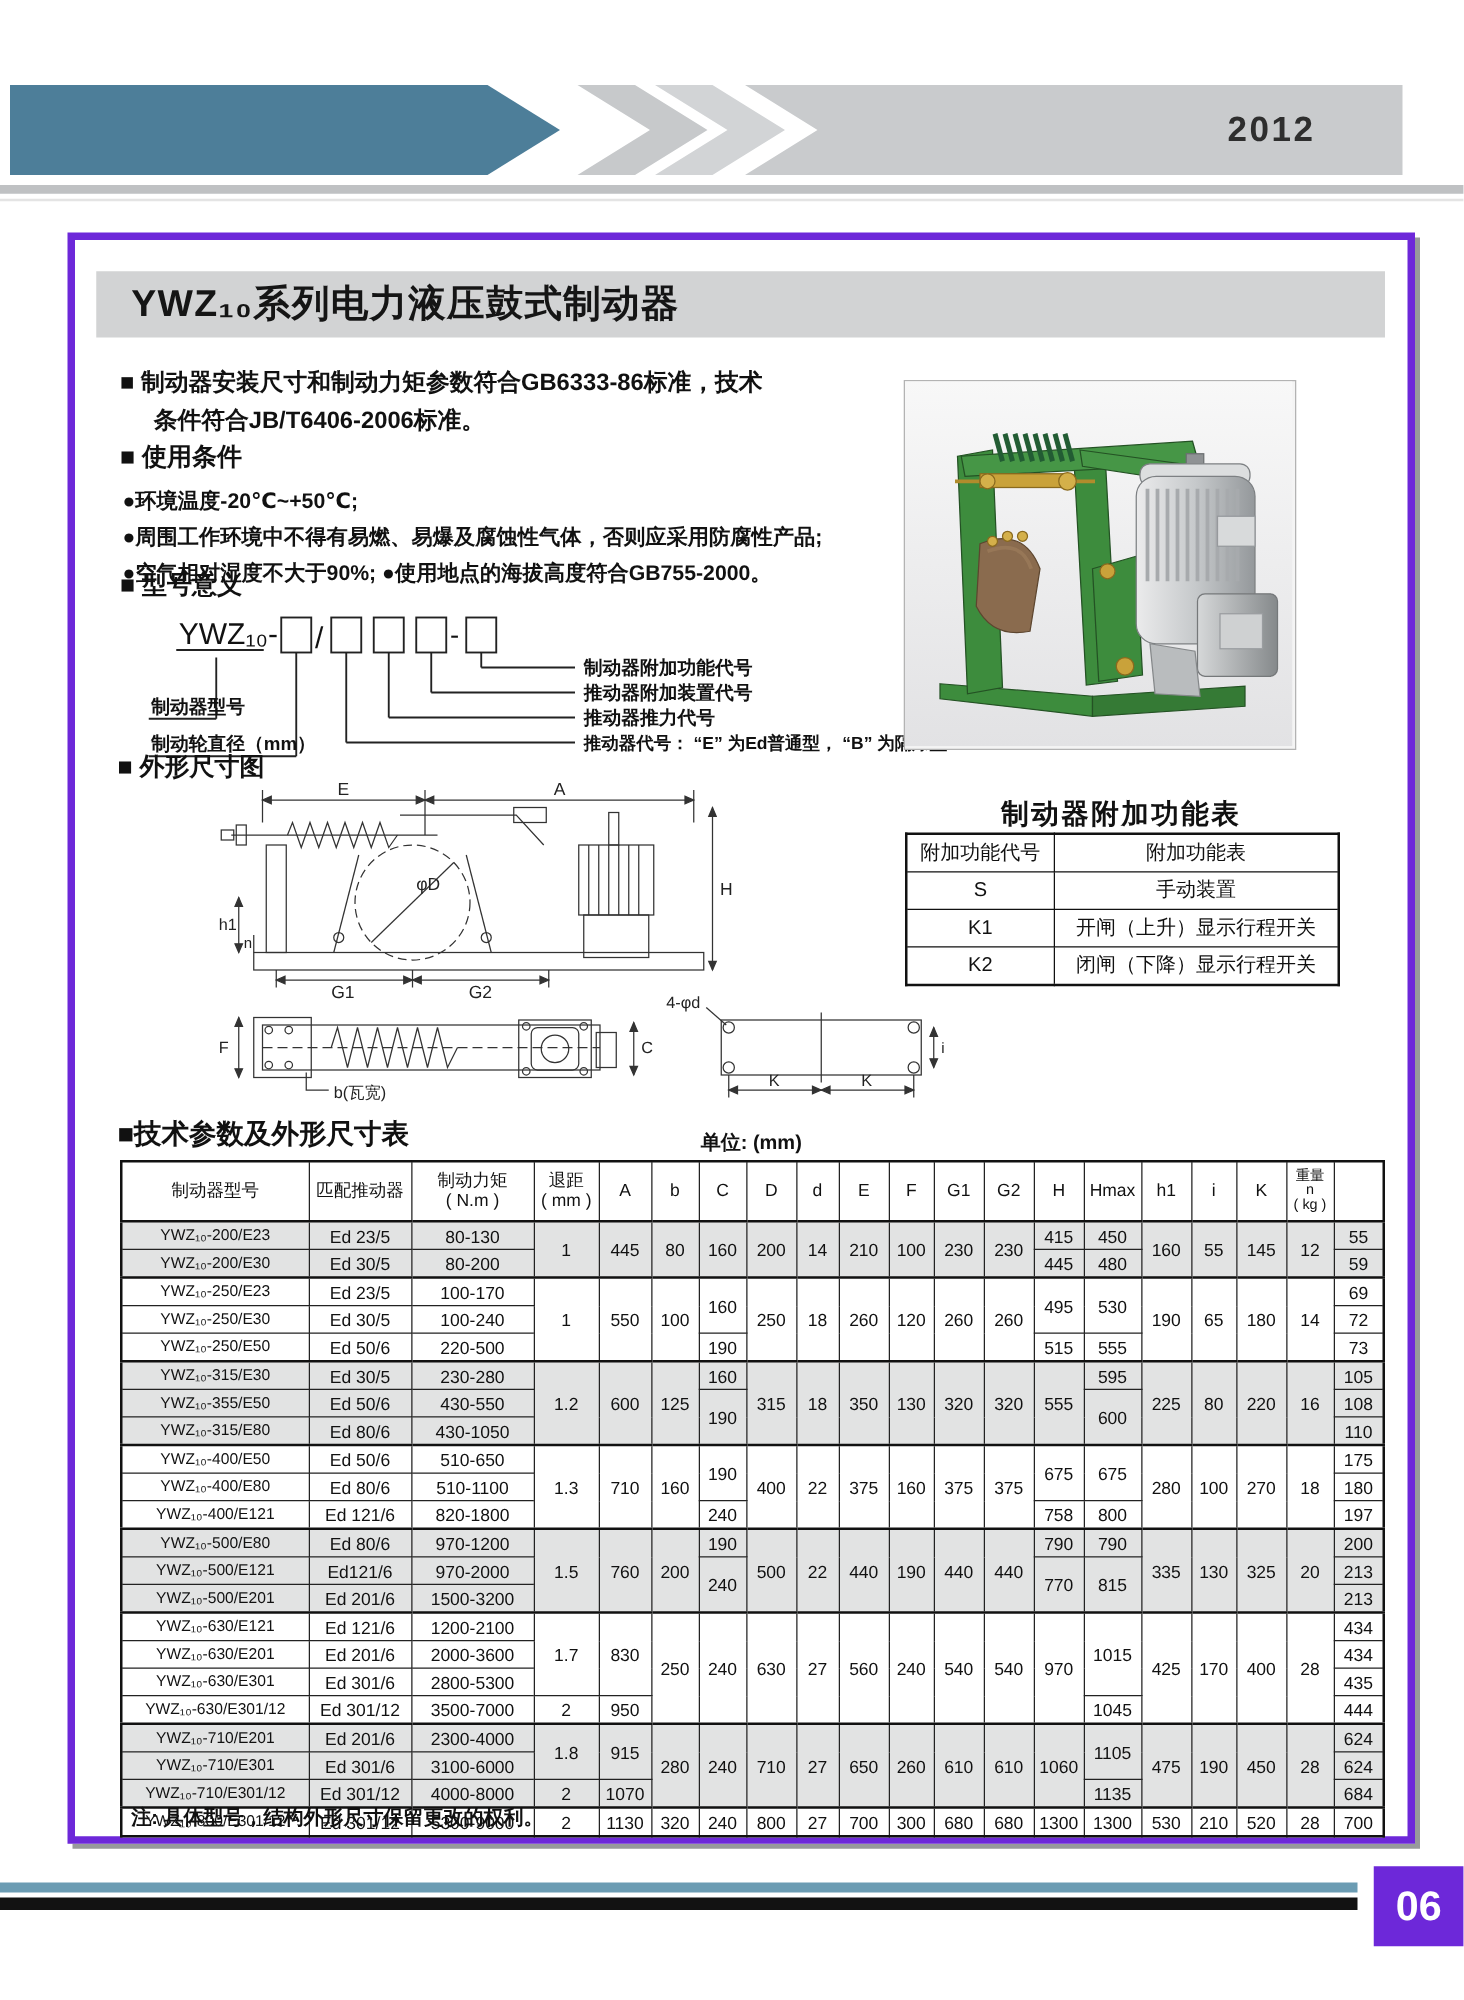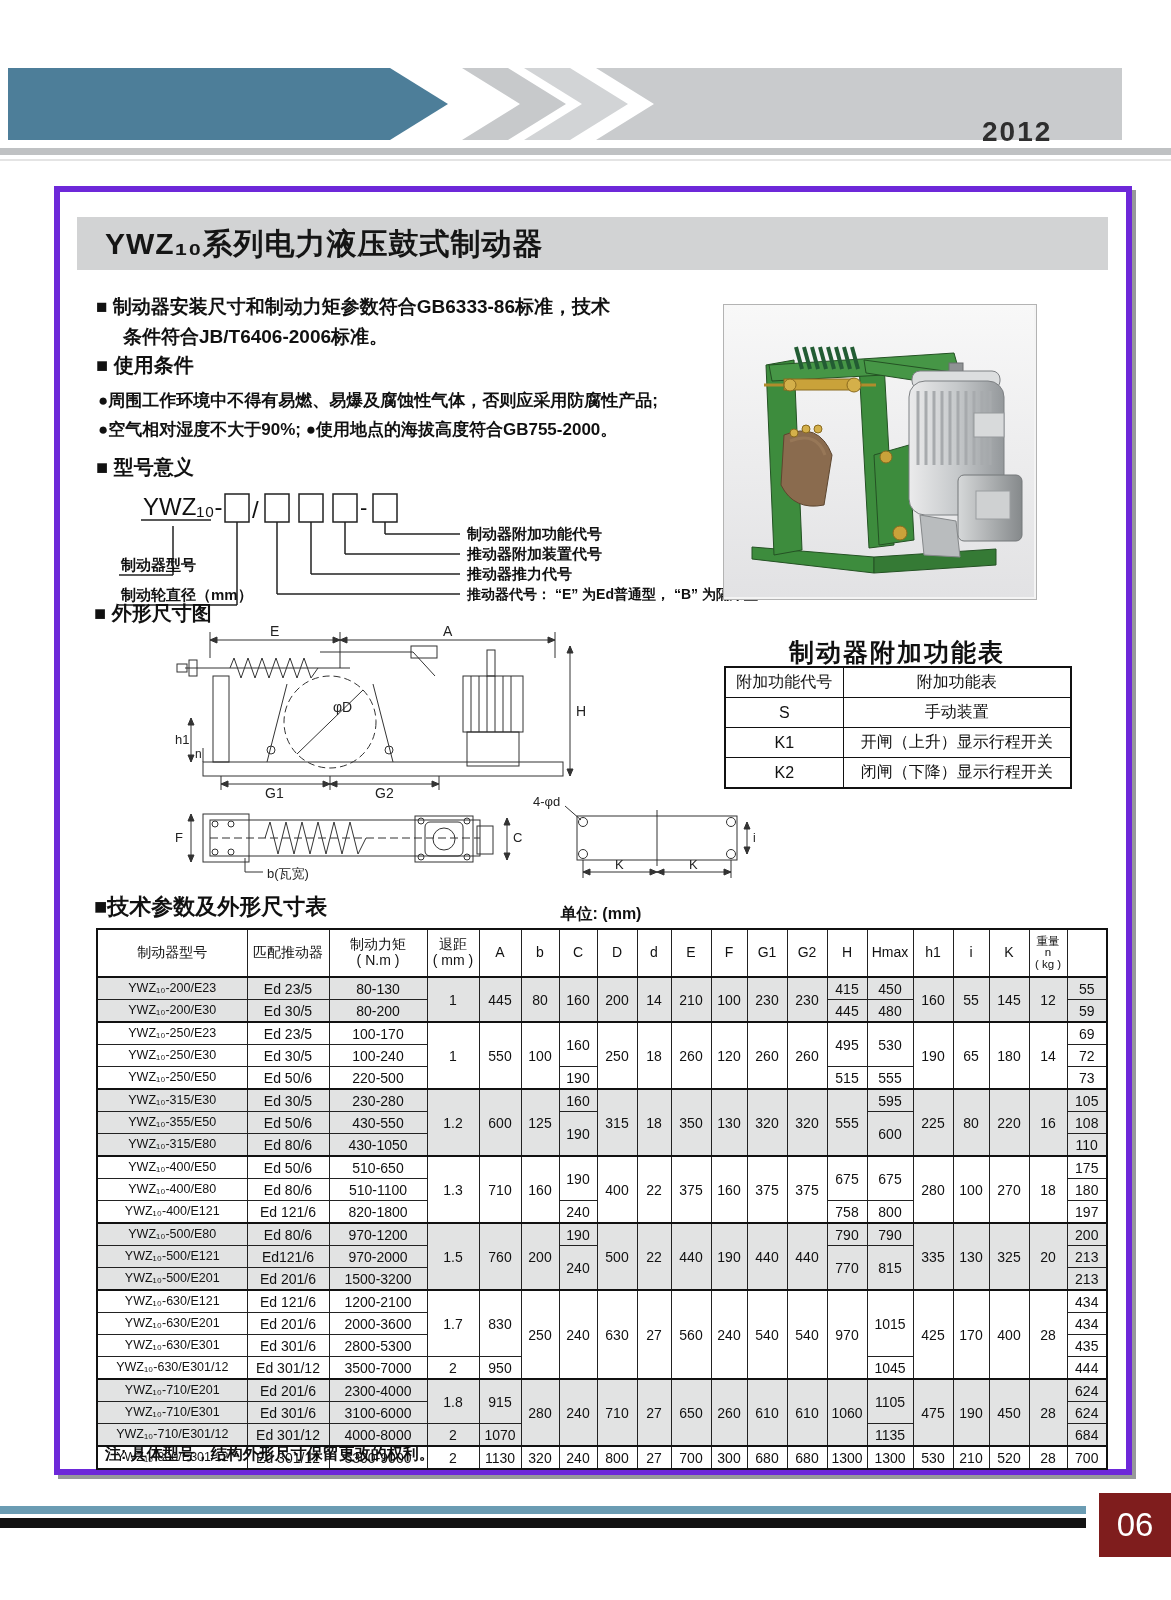--- a/index.html
+++ b/index.html
@@ -2,37 +2,37 @@
 <html><head>
 <meta charset="utf-8">
 <style>
   html,body{margin:0;padding:0;background:#fff;}
   .page{position:relative;width:1171px;height:1600px;background:#ffffff;overflow:hidden;
         font-family:"Liberation Sans","DejaVu Sans",sans-serif;color:#111;}
   .abs{position:absolute;}
 
   
   .hdr-banner-text{position:absolute;left:44px;top:82px;font-size:37px;font-weight:bold;color:#fff;letter-spacing:4px;}
-  .hdr-year{position:absolute;left:982px;top:88px;font-size:28px;color:#2e2e2e;letter-spacing:2px;font-weight:bold;margin-top:28px;}
+  .hdr-year{position:absolute;left:982px;top:88px;font-size:28px;color:#2e2e2e;letter-spacing:2px;font-weight:bold;}
   .divider1{position:absolute;left:0;top:148px;width:1171px;height:7px;background:#bfc1c3;}
   .divider2{position:absolute;left:0;top:159px;width:1171px;height:2px;background:#e4e4e4;}
 
   
   .content{position:absolute;left:54px;top:186px;width:1066px;height:1277px;background:#fff;
            border:6px solid #6d28d9;box-shadow:4px 4px 0 #97999b;}
   .titlebar{position:absolute;left:17px;top:25px;width:1031px;height:53px;background:#d2d3d4;}
   .titlebar .t{padding-left:28px;font-size:30px;font-weight:bold;line-height:53px;color:#151515;letter-spacing:1px;}
 
   .intro{position:absolute;left:36px;top:100px;width:630px;font-size:19px;font-weight:bold;line-height:30px;}
   .intro .l2{padding-left:27px;}
   .sec-head{position:absolute;font-size:20px;font-weight:bold;color:#111;}
   .bullets{position:absolute;left:38px;top:194px;width:640px;font-size:17px;font-weight:bold;line-height:29px;}
 
   
-  .func-title{position:absolute;left:664px;top:444px;width:346px;text-align:center;font-size:25px;font-weight:bold;letter-spacing:2px;}
+  .func-title{position:absolute;left:664px;top:444px;width:346px;text-align:center;font-size:22px;font-weight:bold;letter-spacing:2px;}
   .func table{border-collapse:collapse;border:2px solid #111;background:#fff;}
   .func th,.func td{border:1px solid #111;height:29px;font-size:16px;font-weight:normal;text-align:center;padding:0 6px;}
 
   
   .unit{position:absolute;left:36px;top:712px;width:1010px;text-align:center;font-size:16px;font-weight:bold;}
   .spec{position:absolute;left:36px;top:736px;}
   .spec table{border-collapse:collapse;border:2px solid #111;table-layout:fixed;width:1010px;background:#fff;}
   .spec th{border:1px solid #222;border-bottom:2px solid #111;font-weight:normal;font-size:14px;
            white-space:pre-line;height:46px;line-height:1.12;padding:0;text-align:center;}
   .spec th:nth-child(19){font-size:11.5px;line-height:1;}
@@ -42,22 +42,22 @@
   .spec td.wcell{background:#fff;}
   .spec tr.gstart td{border-top:2px solid #111;}
   .note{position:absolute;left:45px;top:1252px;font-size:16px;font-weight:bold;}
 
   
   .photo{position:absolute;left:663px;top:112px;width:312px;height:294px;border:1px solid #b3b3b3;background:#f4f4f4;}
 
   
   .bar-teal{position:absolute;left:0;top:1506px;width:1086px;height:8px;background:#6b9cb3;}
   .bar-black{position:absolute;left:0;top:1518px;width:1086px;height:10px;background:#121212;}
-  .pagenum{position:absolute;left:1099px;top:1493px;width:72px;height:64px;background:#7f1d1d;
-           color:#fff;font-size:33px;font-weight:normal;text-align:center;line-height:64px;}
+  .pagenum{position:absolute;left:1099px;top:1493px;width:72px;height:64px;background:#6d28d9;
+           color:#fff;font-size:33px;font-weight:bold;text-align:center;line-height:64px;}
 
   svg text{font-family:"Liberation Sans","DejaVu Sans",sans-serif;}
 </style>
 </head>
 <body>
 
 <div class="page">
 
   <svg class="abs" style="left:0;top:62px" width="1171" height="80" viewBox="0 0 1171 80">
     <polygon points="8,6 390,6 448,42 390,78 8,78" fill="#4d7e99"></polygon>
@@ -75,20 +75,21 @@
       <div class="t">YWZ₁₀系列电力液压鼓式制动器</div>
     </div>
 
     <div class="intro">
       <div class="l1">■ 制动器安装尺寸和制动力矩参数符合GB6333-86标准，技术</div>
       <div class="l2">条件符合JB/T6406-2006标准。</div>
     </div>
 
     <div class="sec-head" style="left:36px;top:160px">■ 使用条件</div>
     <div class="bullets">
+      <div>●环境温度-20℃~+50℃;</div>
       <div>●周围工作环境中不得有易燃、易爆及腐蚀性气体，否则应采用防腐性产品;</div>
       <div>●空气相对湿度不大于90%;  ●使用地点的海拔高度符合GB755-2000。</div>
     </div>
 
     <div class="sec-head" style="left:36px;top:262px">■ 型号意义</div>
 
     <svg class="abs" style="left:55px;top:290px" width="660" height="128" viewBox="0 0 660 128">
       <g stroke="#222" stroke-width="1.5" fill="none">
         <line x1="26" y1="38" x2="96" y2="38"></line>
         <rect x="110" y="12" width="24" height="28"></rect>

